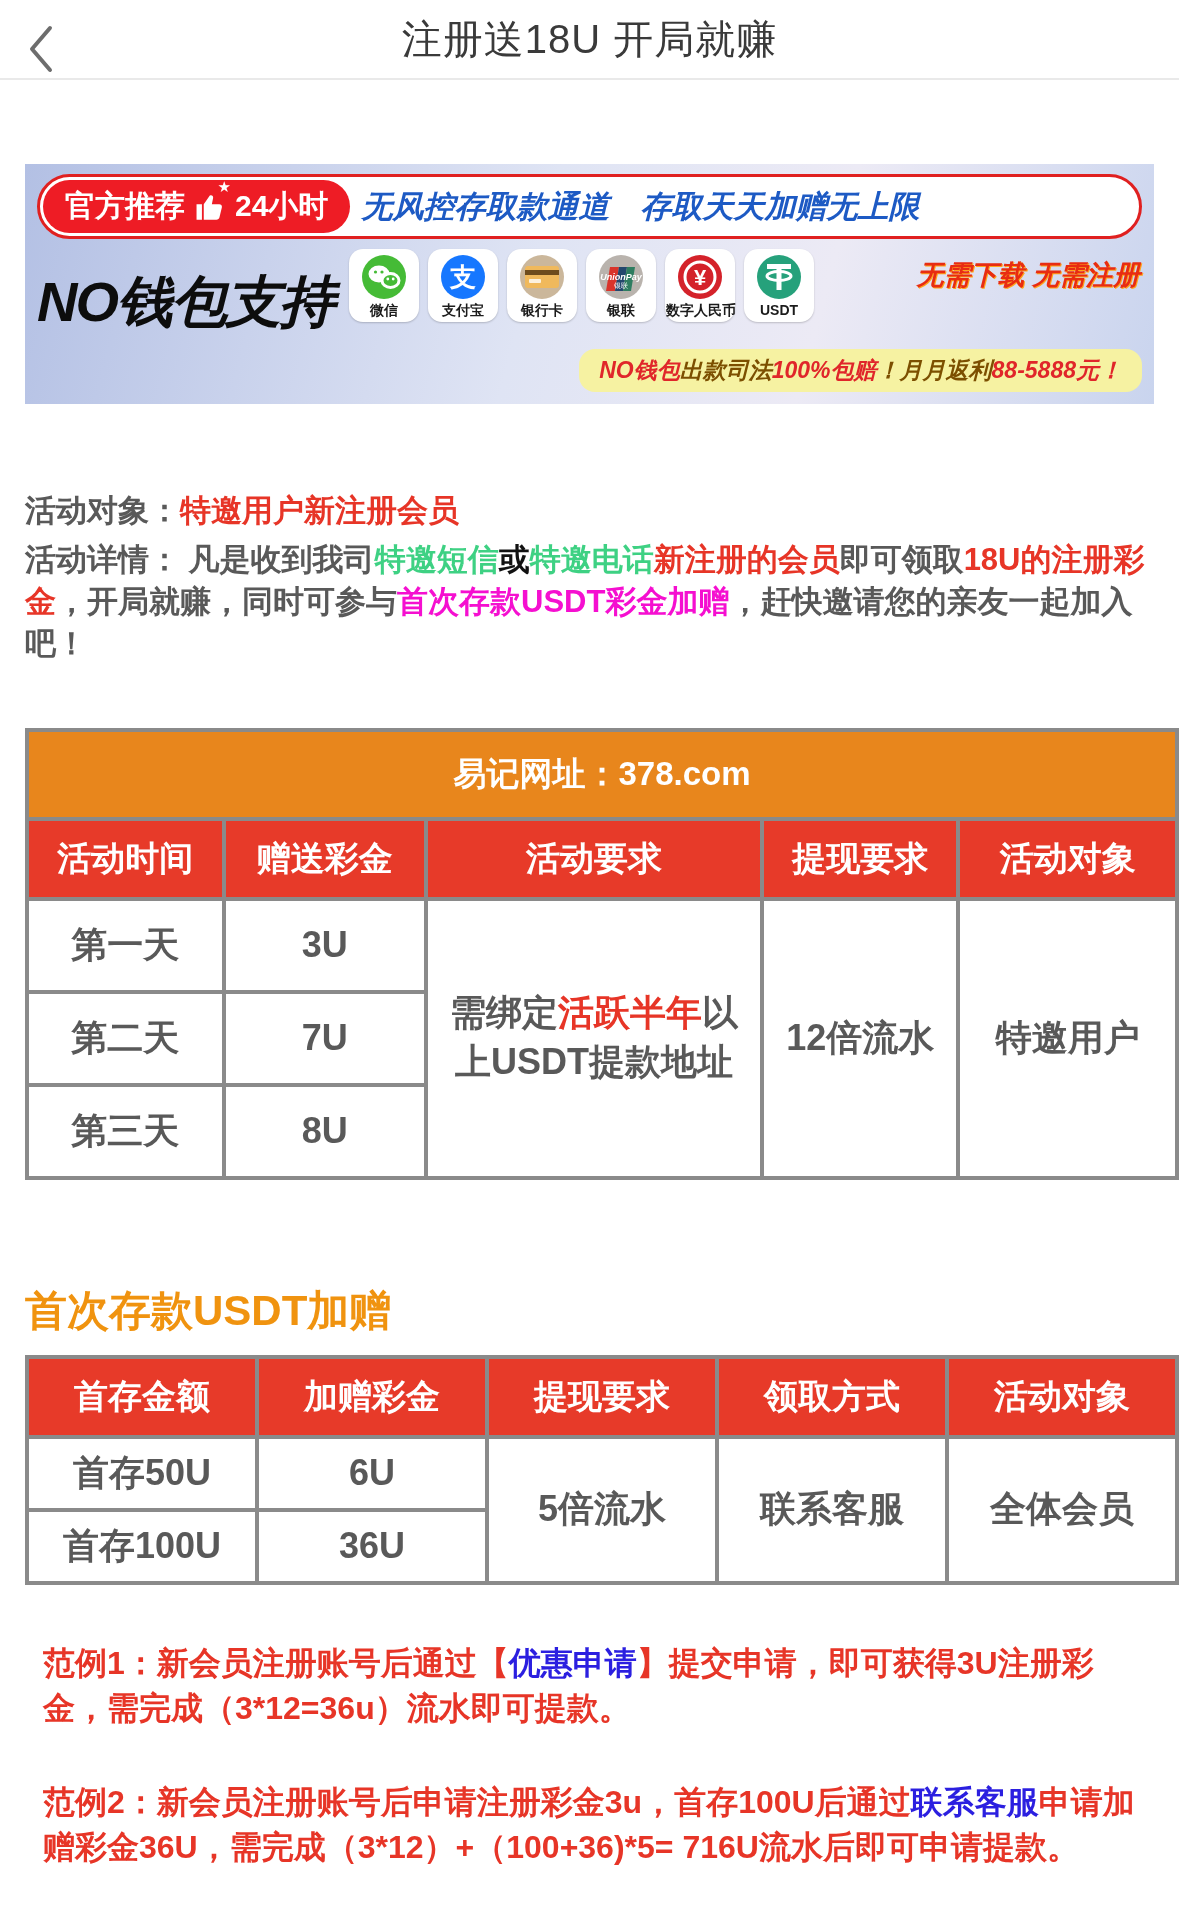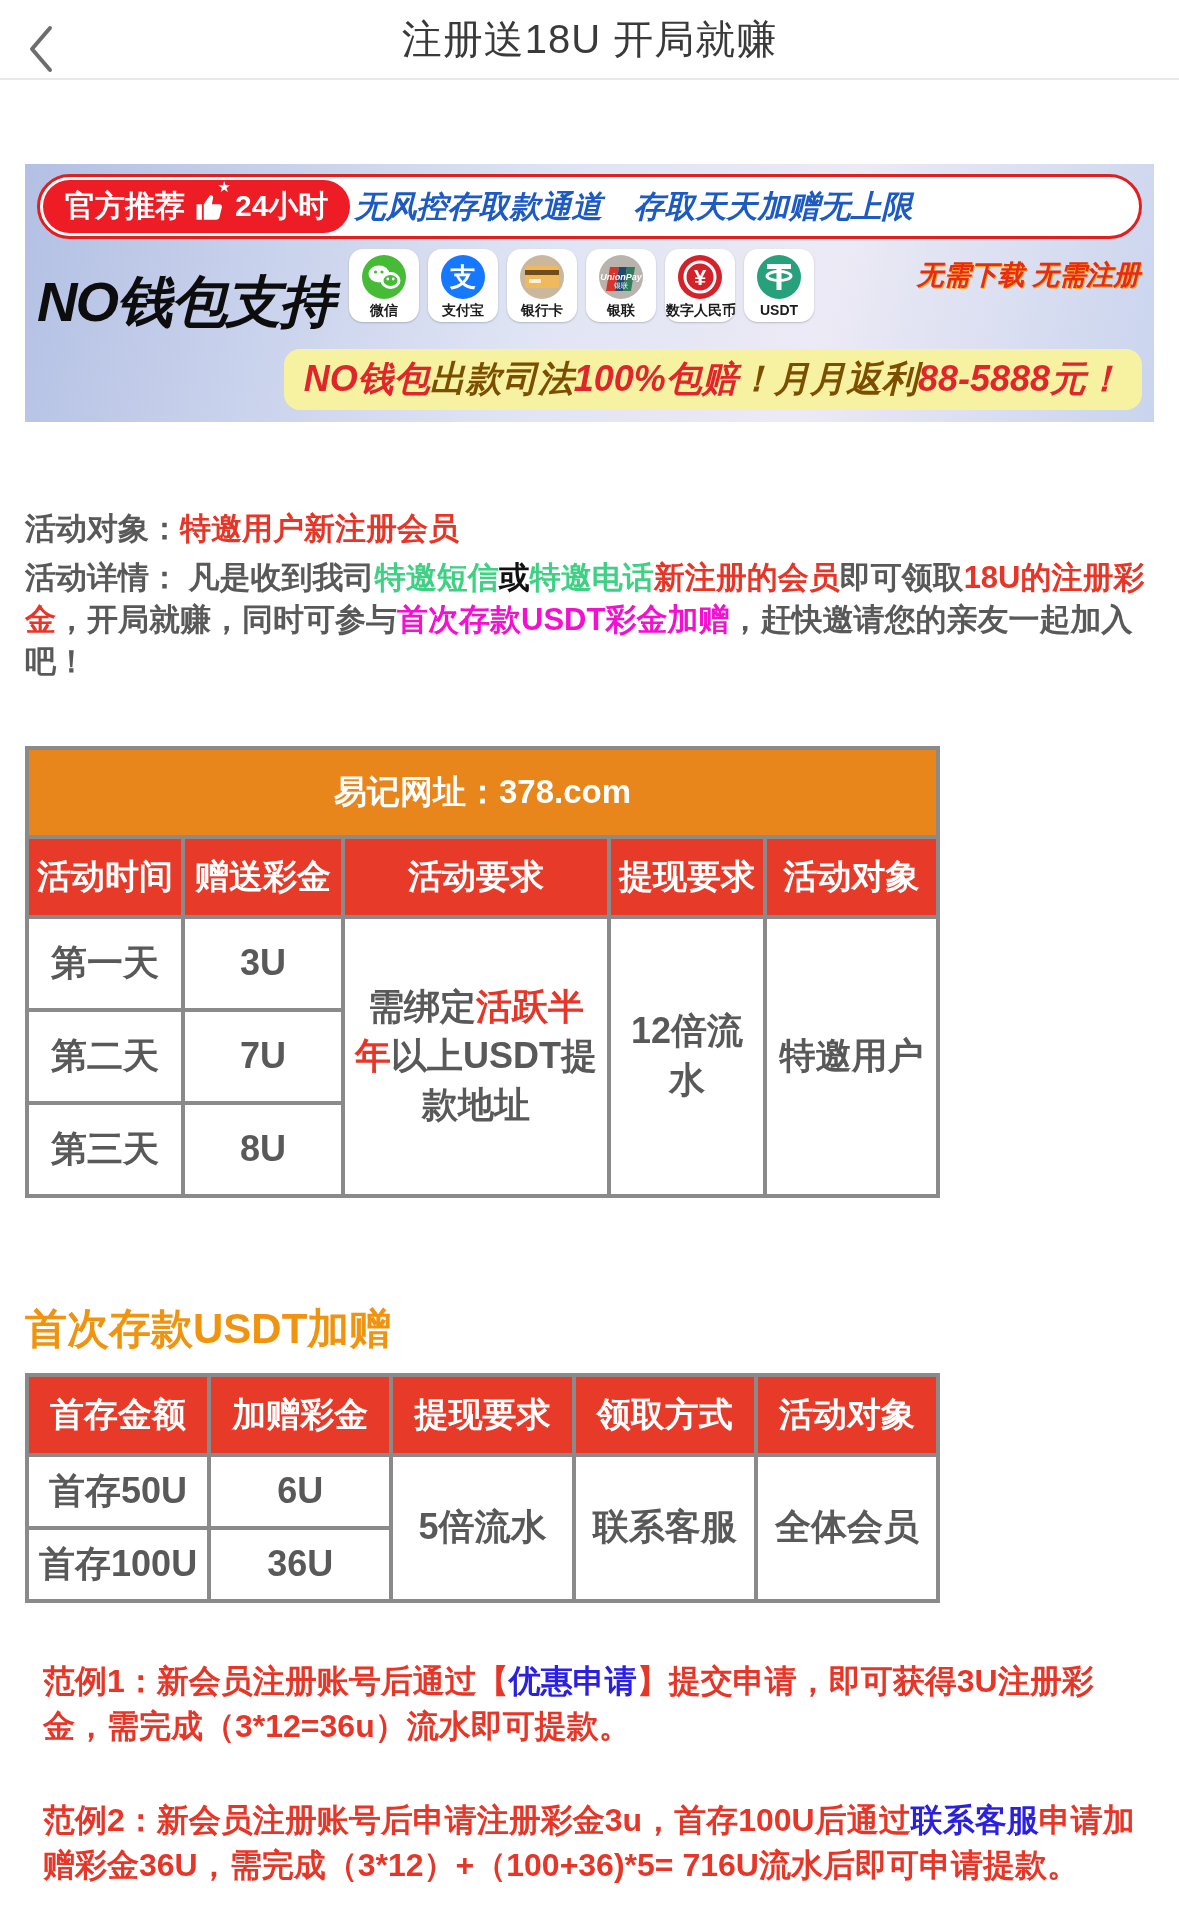--- a/index.html
+++ b/index.html
@@ -19,21 +19,21 @@
     display:flex; align-items:center; cursor:pointer; background:none; border:none;
   }
   .appbar h1 { font-size:40px; font-weight:500; color:#3a3a3a; letter-spacing:1px; }
 
   
   .banner {
     margin:84px 25px 0; padding:10px 12px 12px;
     background:linear-gradient(105deg,#b3c0e4 0%,#dfe4f4 45%,#eceaf5 70%,#c9d4ee 100%);
   }
   .banner-top {
-    display:flex; align-items:center; gap:4px;
+    display:flex; align-items:center; gap:11px;
     background:#fff; border:3px solid #e02020; border-radius:999px;
     padding:3px 20px 3px 3px;
     justify-content:space-between;
   }
   .badge {
     display:flex; align-items:center; gap:8px;
     background:#ee1c25; color:#fff; border-radius:999px;
     padding:6px 22px; font-size:30px; font-weight:800; white-space:nowrap;
   }
   .badge .thumb { position:relative; width:34px; height:34px; }
@@ -56,32 +56,32 @@
   .pm .pm-label { font-size:14px; font-weight:700; color:#1b1b1b; white-space:nowrap; margin-top:1px; }
   .banner-right { margin-left:auto; text-align:center; margin-top:8px; padding-right:2px; }
   .no-dl {
     font-size:27px; font-weight:900; font-style:italic; color:#e82c12;
     text-shadow:1px 1px 0 #ffa41c; white-space:nowrap;
   }
   .instant { font-size:30px; font-weight:900; font-style:italic; color:#1d5ac4; margin-top:4px; white-space:nowrap; }
   .guarantee {
     margin:8px 0 0 auto; width:fit-content; max-width:100%;
     background:#f6f2a2; border-radius:16px; padding:6px 20px;
-    font-size:36px; font-weight:800; font-style:italic; white-space:nowrap;
+    font-size:23px; font-weight:800; font-style:italic; white-space:nowrap;
   }
   .guarantee .g-red { color:#e0262a; } .guarantee .g-brown { color:#7c4f00; }
 
   
   .info { margin:86px 25px 0; font-size:31px; font-weight:700; line-height:1.36; color:#595959; }
   .info .row { margin-bottom:7px; }
   .c-gray{ color:#595959; } .c-red{ color:#e73527; } .c-green{ color:#3ed183; }
   .c-black{ color:#111; } .c-magenta{ color:#f50fd0; } .c-blue{ color:#2b1fe0; }
 
   
-  table { width:915px; margin:0 25px; border-collapse:collapse; table-layout:fixed; }
+  table { width:1154px; margin:0 25px; border-collapse:collapse; table-layout:fixed; }
   table, th, td { border:4px solid #8a8a8a; }
   .tbl-caption td {
     background:#e8861c; color:#fff; font-size:33px; font-weight:700;
     text-align:center; padding:15px 4px;
   }
   th { background:#e73a29; color:#fff; font-size:34px; font-weight:700; padding:15px 2px; }
   td { text-align:center; font-size:36px; font-weight:700; color:#595959; background:#fff; }
   .t1 td { padding:20px 6px; }
   .t2 td { padding:10px 6px; }
   .t1 col.c1{width:17.1%} .t1 col.c2{width:17.6%} .t1 col.c3{width:29.2%} .t1 col.c4{width:17.1%} .t1 col.c5{width:19.0%}

